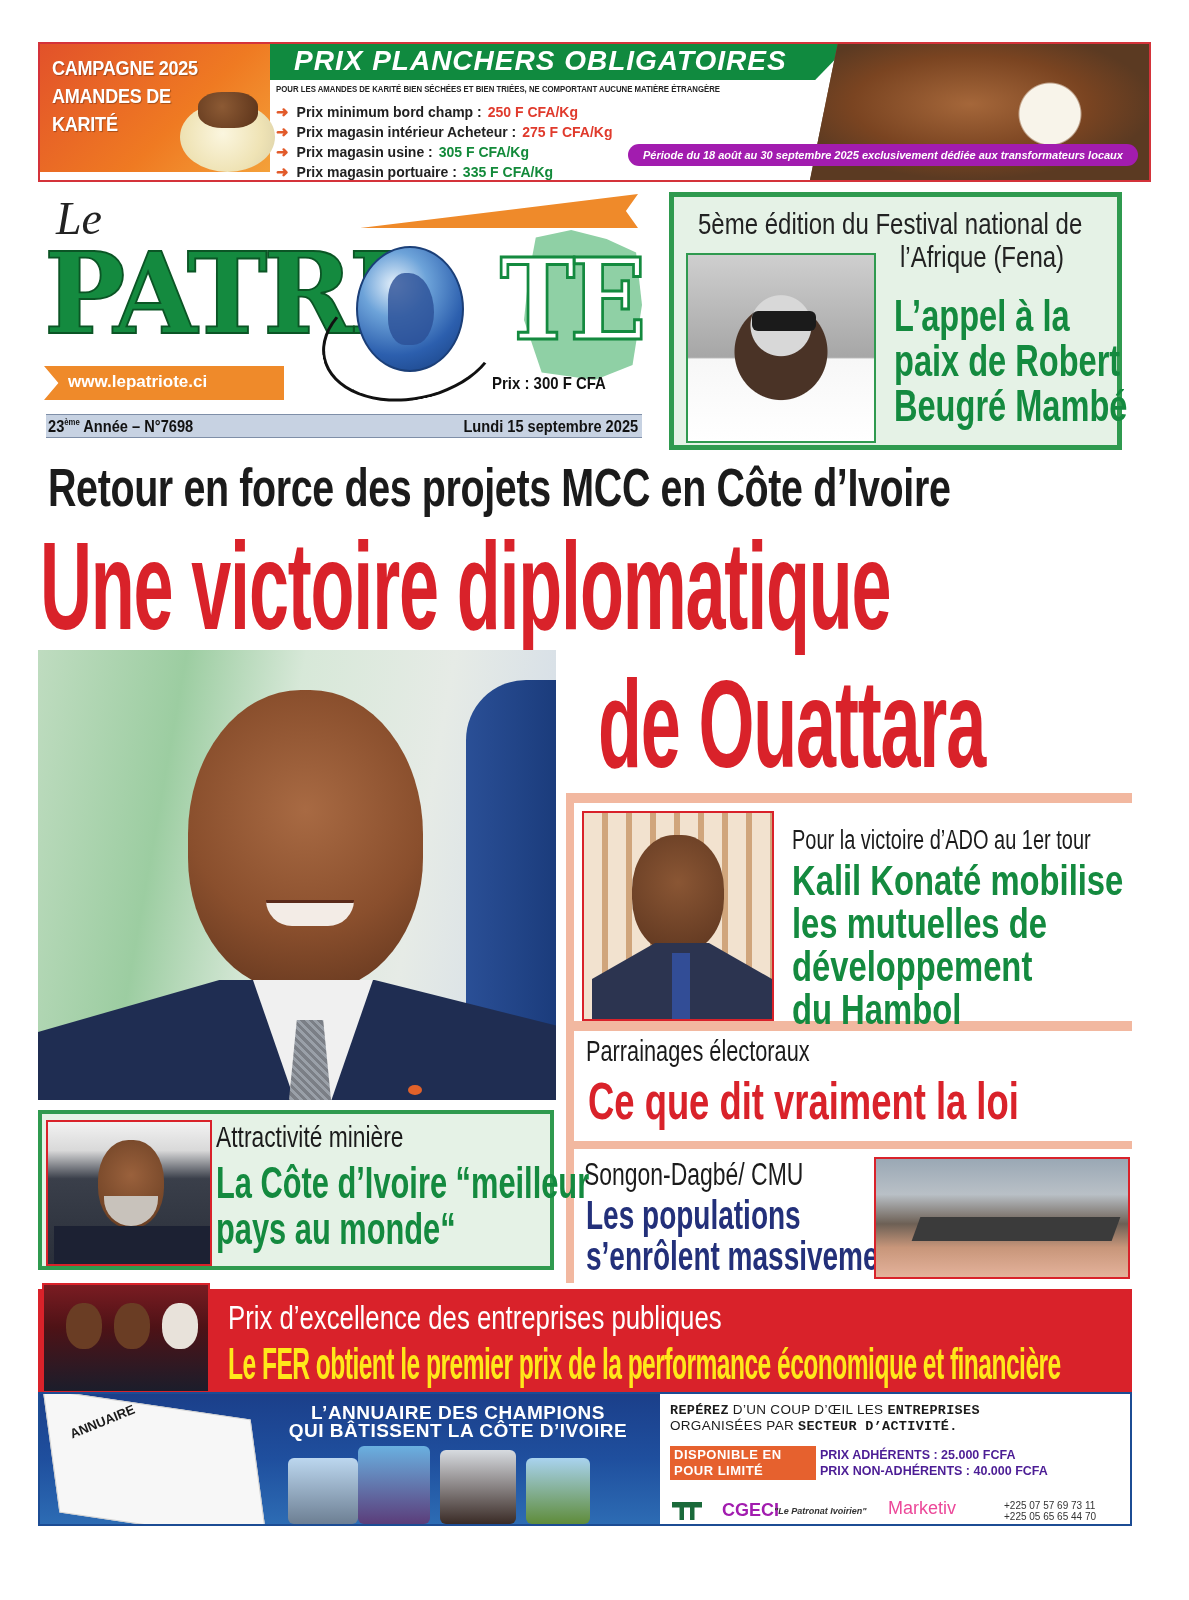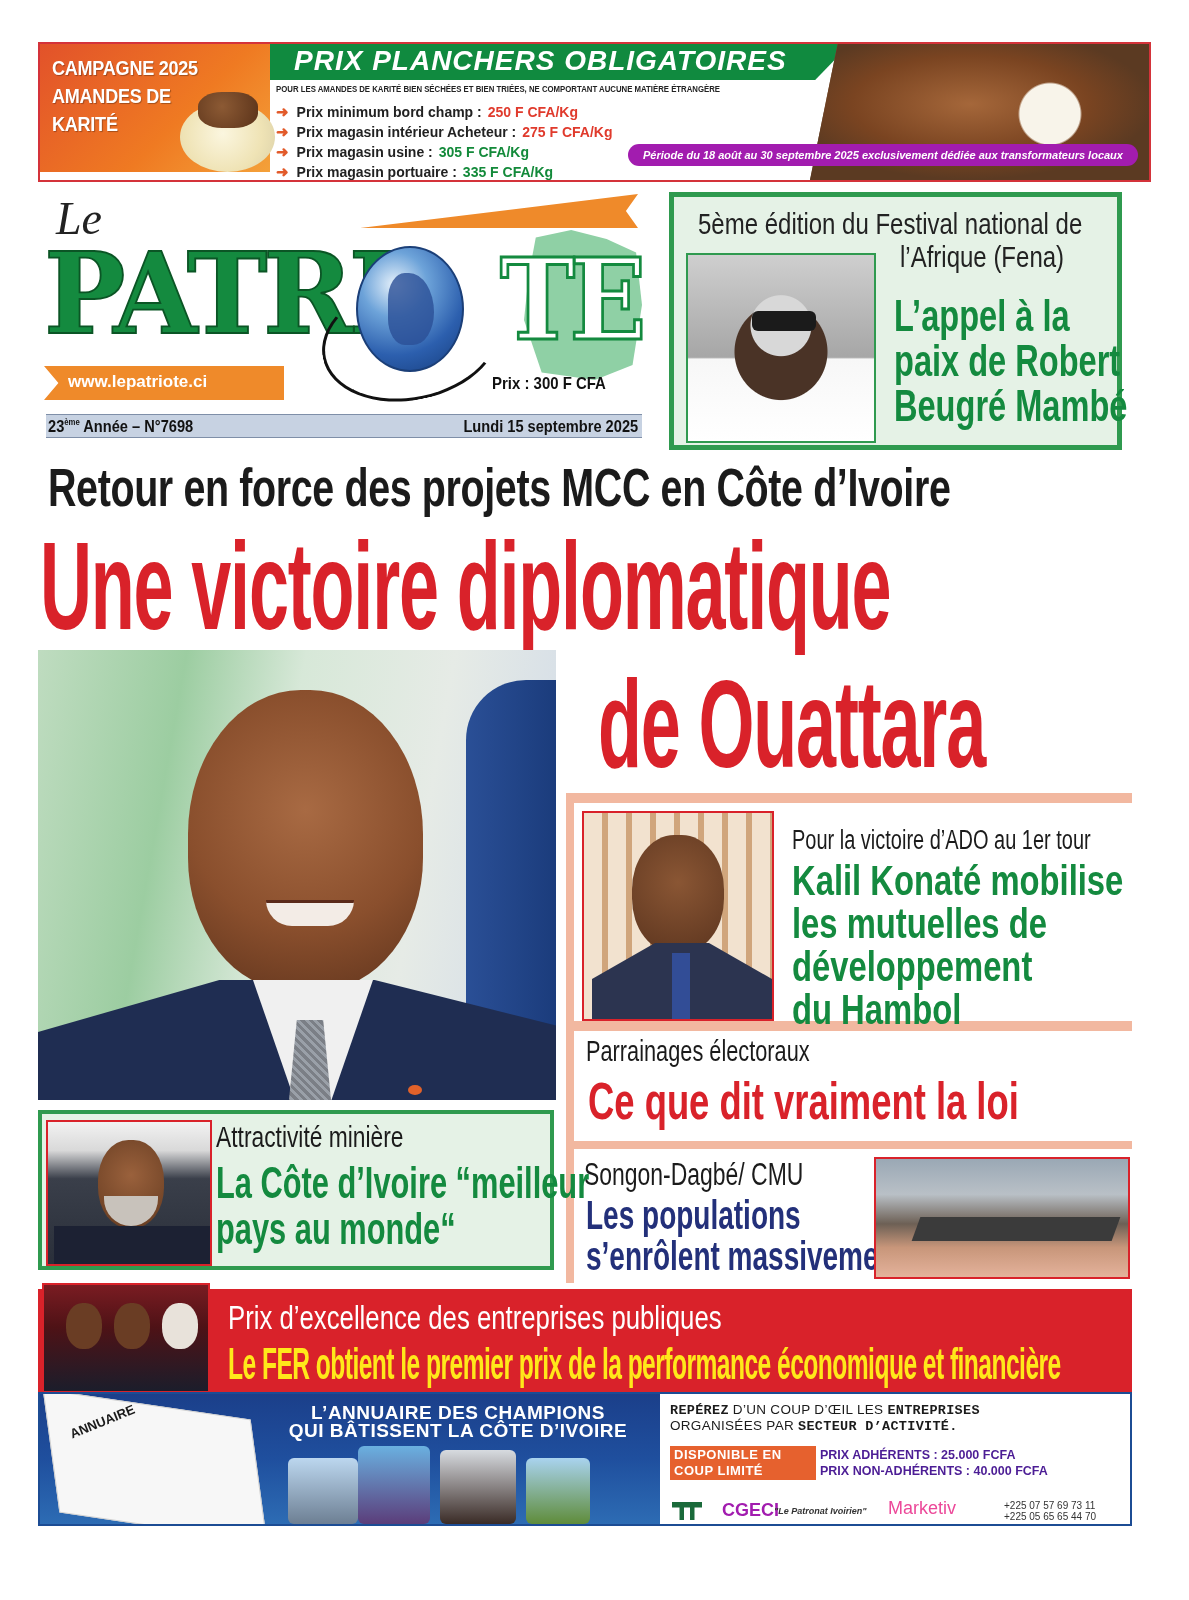--- a/index.html
+++ b/index.html
@@ -286,21 +286,21 @@
     <div class="thumb t4"></div>
   </div>
   <div class="right">
     <div class="tagline">
       <div><b>REPÉREZ</b><span> D’UN COUP D’ŒIL LES </span><b>ENTREPRISES</b></div>
       <div><span>ORGANISÉES PAR </span><b>SECTEUR D’ACTIVITÉ.</b></div>
     </div>
     <div class="stock-row">
       <div class="stock-badge">
         <div>DISPONIBLE EN</div>
-        <div>COUP LIMITÉ</div>
+        <div>POUR LIMITÉ</div>
       </div>
       <div class="prices">
         <div>PRIX ADHÉRENTS : 25.000 FCFA</div>
         <div>PRIX NON-ADHÉRENTS : 40.000 FCFA</div>
       </div>
     </div>
     <div class="logos">
       <div class="cgeci-mark"></div>
       <div class="cgeci">CGECI</div>
       <div class="patronat">"Le Patronat Ivoirien"</div>

